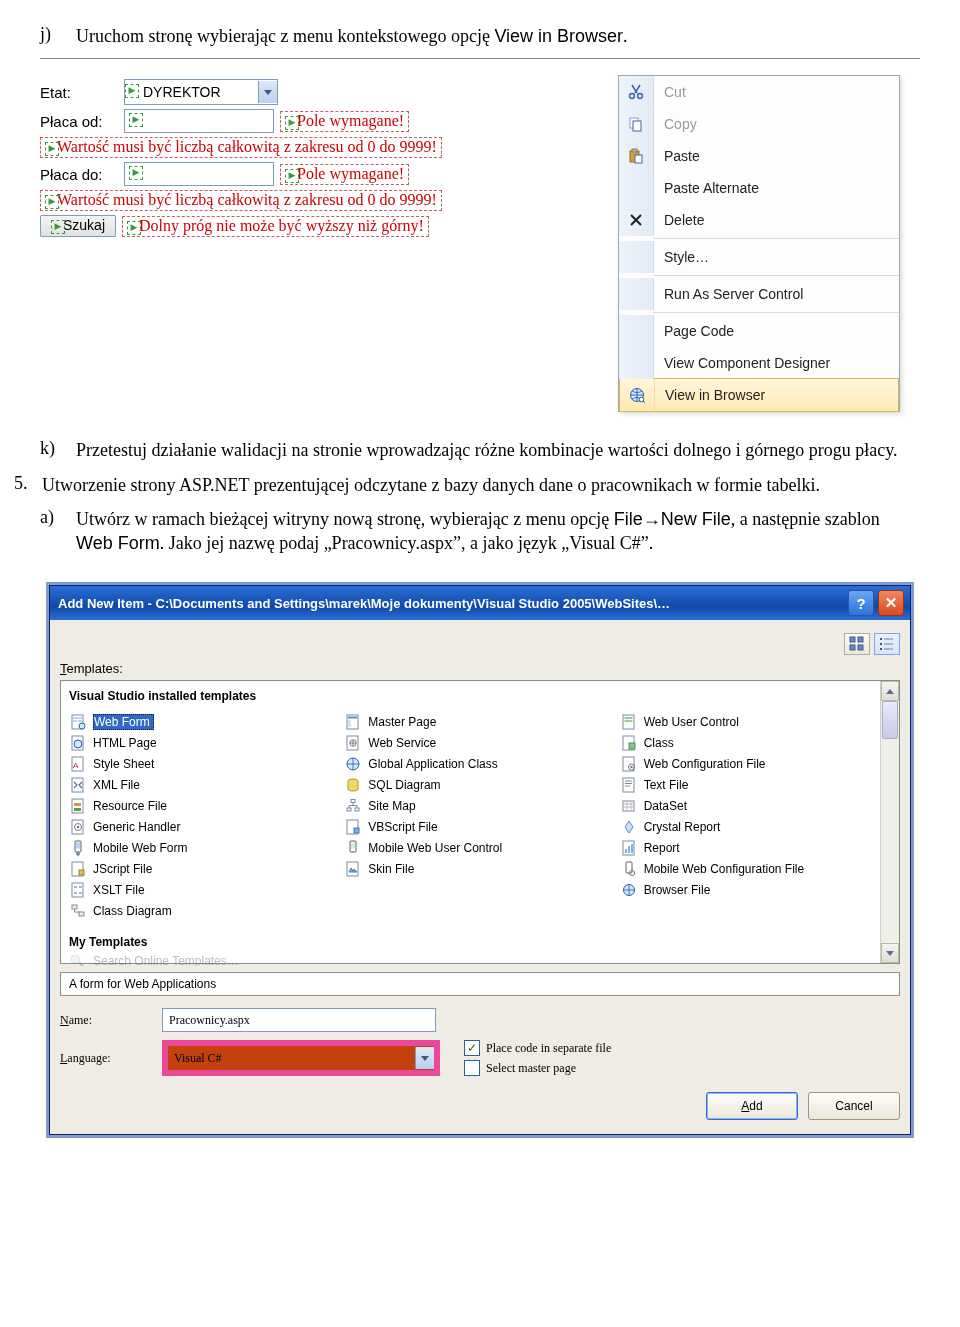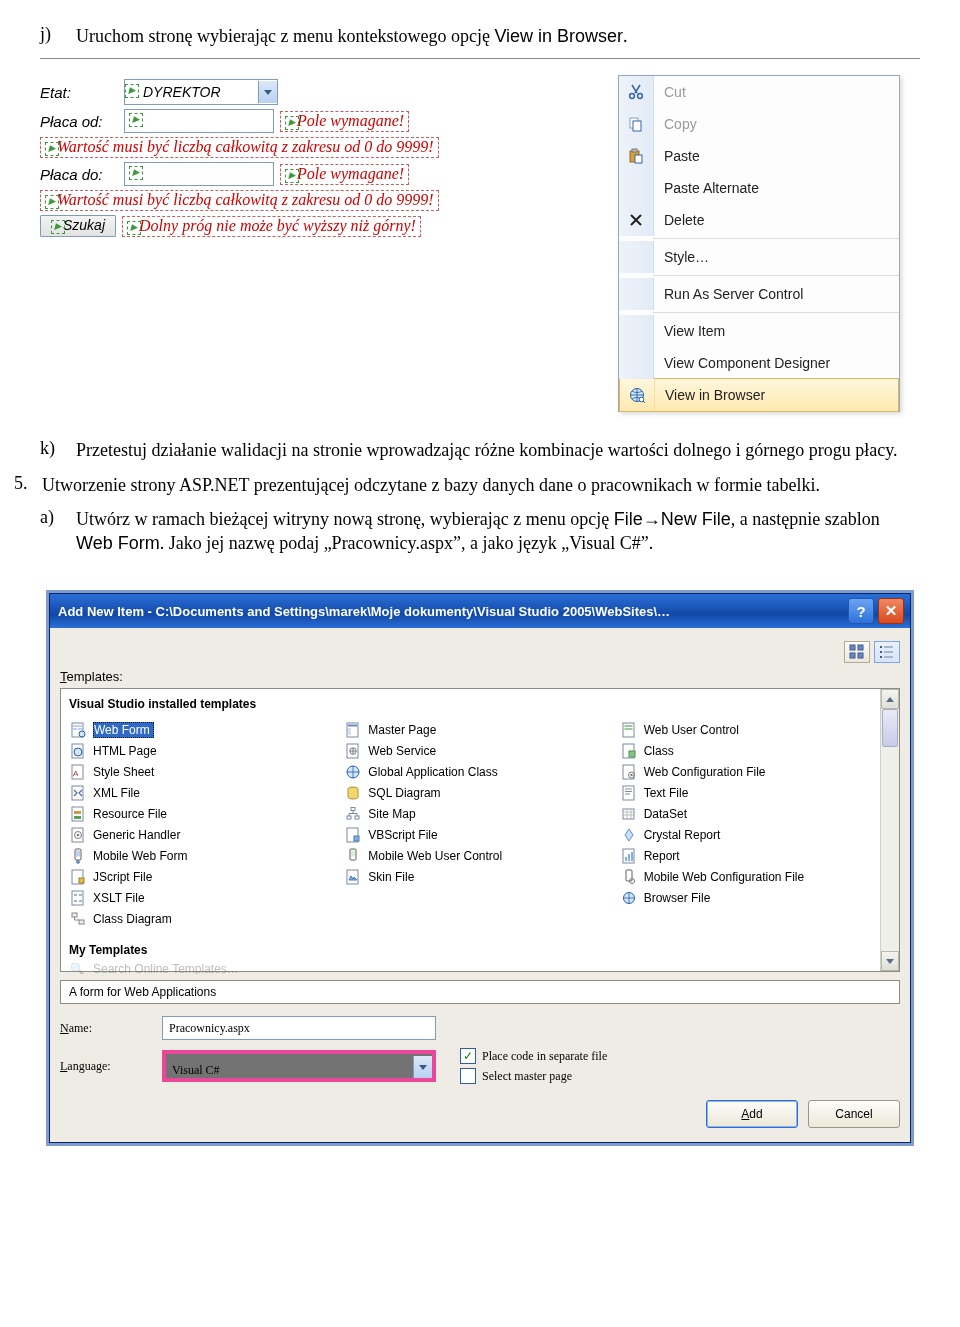--- a/index.html
+++ b/index.html
@@ -14,21 +14,21 @@
   .page{padding:24px 40px 24px 40px;}
   .li-item{display:flex;gap:14px;margin-bottom:10px;}
   .li-marker{min-width:22px;}
   .li-body{flex:1;line-height:1.35;}
   .hr{border-top:1px solid #888;margin:6px 0 16px 0;height:0;}
   .sans{font-family:Arial,Helvetica,sans-serif;}
 
   
   .shot1{display:flex;gap:20px;margin:0 0 26px 0;}
   .form-panel{font-family:Tahoma,Arial,sans-serif;font-size:15px;color:#000;width:558px;}
-  .form-line{display:flex;align-items:center;gap:6px;margin:4px 0;font-style:italic;}
+  .form-line{display:flex;align-items:center;gap:6px;margin:4px 0;}
   .form-label{min-width:78px;}
   .ctl-input{border:1px solid #7f9db9;background:#fff;height:22px;width:140px;display:inline-flex;align-items:center;padding:0 4px;font-size:14px;color:#333;}
   .ctl-combo{border:1px solid #7f9db9;background:#fff;height:24px;width:152px;display:inline-flex;align-items:center;font-size:14px;}
   .ctl-combo .txt{flex:1;padding:0 6px;}
   .combo-btn{width:18px;height:22px;background:linear-gradient(#dce9f8,#b9d1f0);border-left:1px solid #7f9db9;display:flex;align-items:center;justify-content:center;}
   .tri-down{width:0;height:0;border-left:4px solid transparent;border-right:4px solid transparent;border-top:5px solid #3a5a86;}
   .val-red{font-family:"Times New Roman",serif;font-size:16px;color:#d00000;border:1px dashed #c06060;padding:0 4px;background:#fff;}
   .bug-mark{width:12px;height:12px;border:1px dashed #3a9a3a;color:#3a9a3a;font-size:9px;line-height:10px;text-align:center;display:inline-block;margin-right:-2px;position:relative;top:-1px;}
   .btn-form{background:linear-gradient(#f4f4f4,#e2e2e2);border:1px solid #7f9db9;border-radius:1px;padding:1px 10px;font-family:Tahoma,Arial,sans-serif;font-size:14px;}
 
@@ -38,21 +38,21 @@
   .ctx-label{flex:1;padding:0 10px;}
   .ctx-disabled{color:#9a9a9a;}
   .ctx-hover{background:linear-gradient(#fff7dd,#ffe9b0);}
   .ctx-hover .ctx-gutter{background:linear-gradient(#fff7dd,#ffe9b0);border-right-color:#f3dfa3;}
   .ctx-hover-outer{border:1px solid #d6b860;margin:-1px 0;}
   .ctx-sep{height:1px;background:#d6dde8;margin:2px 0 2px 34px;}
 
   .ic{width:18px;height:16px;display:block;}
 
   
-  .dlg{width:860px;margin:8px auto;border:1px solid #0a246a;font-family:Tahoma,Arial,sans-serif;font-size:13px;color:#000;box-shadow:0 0 0 3px #7f9ecf;}
+  .dlg{width:860px;margin:0 auto;border:1px solid #0a246a;font-family:Tahoma,Arial,sans-serif;font-size:13px;color:#000;box-shadow:0 0 0 3px #7f9ecf;}
   .dlg-title{height:34px;background:linear-gradient(#2a6fd6,#1b56b8 40%,#1048a7 60%,#2a6fd6);display:flex;align-items:center;color:#fff;font-weight:bold;font-size:13px;padding:0 6px 0 8px;}
   .dlg-title .ttl{flex:1;white-space:nowrap;overflow:hidden;text-overflow:ellipsis;font-family:Tahoma,Arial,sans-serif;}
   .win-btn{width:24px;height:24px;margin-left:4px;border-radius:3px;display:flex;align-items:center;justify-content:center;font-weight:bold;font-family:Arial;}
   .win-help{background:linear-gradient(#6aa4f4,#2f72d9);border:1px solid #2458b0;}
   .win-close{background:linear-gradient(#ee8866,#d94a1e);border:1px solid #a72f06;}
   .dlg-body{background:#efece5;padding:16px 10px 14px 10px;}
   .toolbar-right{display:flex;justify-content:flex-end;gap:4px;margin:-3px 0 2px 0;}
   .small-btn{width:24px;height:20px;border:1px solid #b0ab9b;background:linear-gradient(#fdfdfb,#ece7d8);display:flex;align-items:center;justify-content:center;}
   .tpl-label{margin:6px 0 4px 0;}
   .tpl-label .ul{text-decoration:underline;}
@@ -68,21 +68,21 @@
   .scroll-thumb{position:absolute;top:20px;left:1px;right:1px;height:36px;background:linear-gradient(#e9eaf8,#c7cbe6);border:1px solid #a9abc7;border-radius:2px;}
   .my-templates{font-weight:bold;font-size:12px;margin:14px 0 6px 0;}
   .cutoff{font-size:12px;color:#444;}
 
   .desc-bar{border:1px solid #8a8d82;background:#fff;padding:4px 8px;margin:8px 0 12px 0;font-size:12px;}
 
   .fld-row{display:flex;align-items:center;margin:8px 0;gap:12px;font-size:12px;font-family:Liberation Serif, serif;}
   .fld-row .fl{width:90px;}
   .dlg .ul{text-decoration:underline;}
   .fld-input{border:1px solid #7f9db9;background:#fff;height:22px;flex:0 0 260px;padding:0 6px;display:flex;align-items:center;}
-  .fld-combo{border:4px solid #ec4899;background:#737373;height:24px;flex:0 0 266px;display:flex;align-items:flex-end;}
+  .fld-combo{border:6px solid #ec4899;background:#c2410c;height:24px;flex:0 0 266px;display:flex;align-items:center;}
   .fld-combo .txt{flex:1;padding:0 6px;}
   .chk-col{display:flex;flex-direction:column;gap:4px;margin-left:12px;}
   .chk-row{display:flex;align-items:center;gap:6px;font-size:12px;}
   .chk{width:14px;height:14px;border:1px solid #2b5fae;background:#fff;display:flex;align-items:center;justify-content:center;}
   .chk.checked::after{content:"✓";color:#1a7a12;font-size:12px;line-height:10px;}
   .btn-row{display:flex;justify-content:flex-end;gap:10px;margin-top:16px;}
   .dlg-btn{width:90px;height:26px;border:1px solid #9a9788;background:linear-gradient(#fdfdfb,#ece7d8);border-radius:3px;display:flex;align-items:center;justify-content:center;font-size:12px;}
   .dlg-btn.default{border:1px solid #2a6fd6;box-shadow:0 0 0 1px #8fb4ef inset;}
 
   .tpl-svg{width:16px;height:16px;}
@@ -190,21 +190,21 @@
         <div class="ctx-label">Style…</div>
       </div>
       <div class="ctx-sep"></div>
       <div class="ctx-row">
         <div class="ctx-gutter"></div>
         <div class="ctx-label">Run As Server Control</div>
       </div>
       <div class="ctx-sep"></div>
       <div class="ctx-row">
         <div class="ctx-gutter"></div>
-        <div class="ctx-label">View Item</div>
+        <div class="ctx-label">Page Code</div>
       </div>
       <div class="ctx-row">
         <div class="ctx-gutter"></div>
         <div class="ctx-label">View Component Designer</div>
       </div>
       <div class="ctx-hover-outer">
       <div class="ctx-row ctx-hover">
         <div class="ctx-gutter">
               <svg class="ic" viewBox="0 0 16 16">
                 <circle cx="8" cy="8" r="6.5" fill="#cfe7ff" stroke="#2a5fa4"></circle>

